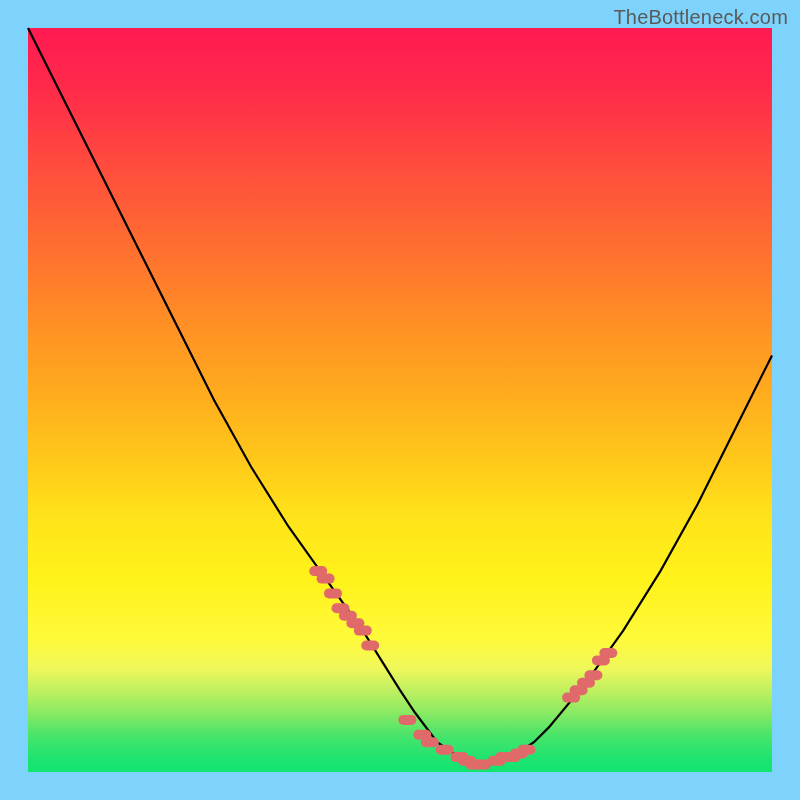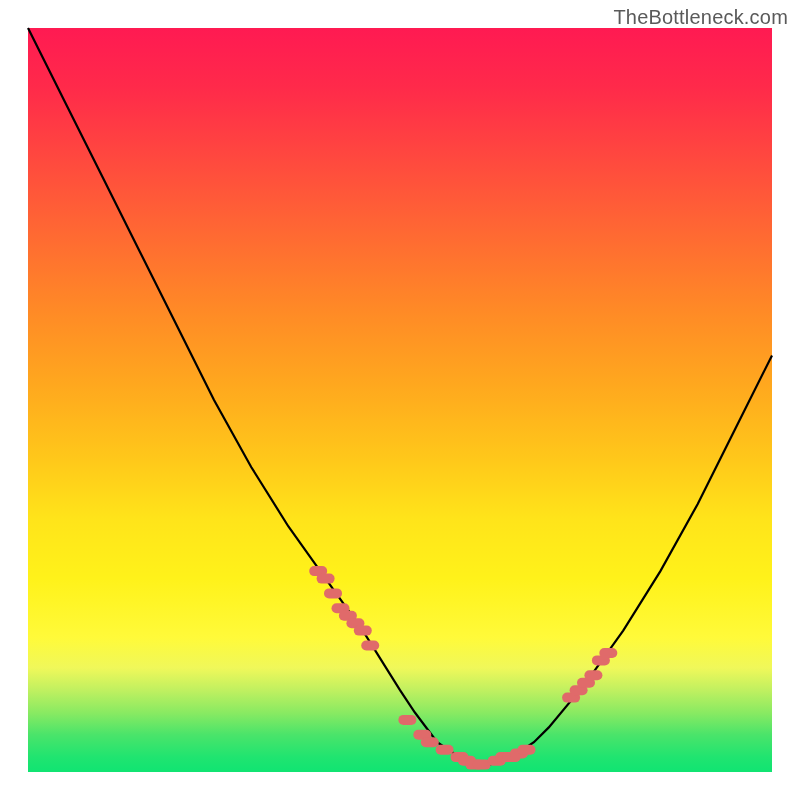--- a/index.html
+++ b/index.html
@@ -10,21 +10,21 @@
     background: #000;
     overflow: hidden;
     font-family: Arial, Helvetica, sans-serif;
   }
   .frame {
     position: absolute;
     left: 0;
     top: 0;
     width: 800px;
     height: 800px;
-    background: #ffffff;
+    background: #7dd3fc;
   }
   .plot {
     position: absolute;
     left: 28px;
     top: 28px;
     width: 744px;
     height: 744px;
     
     background: linear-gradient(
       to bottom,

